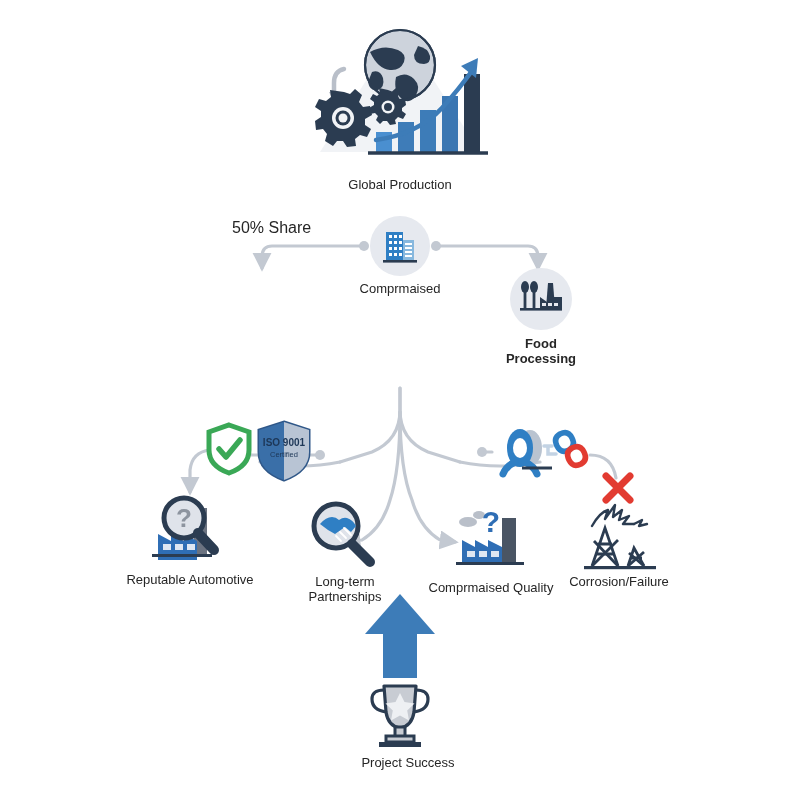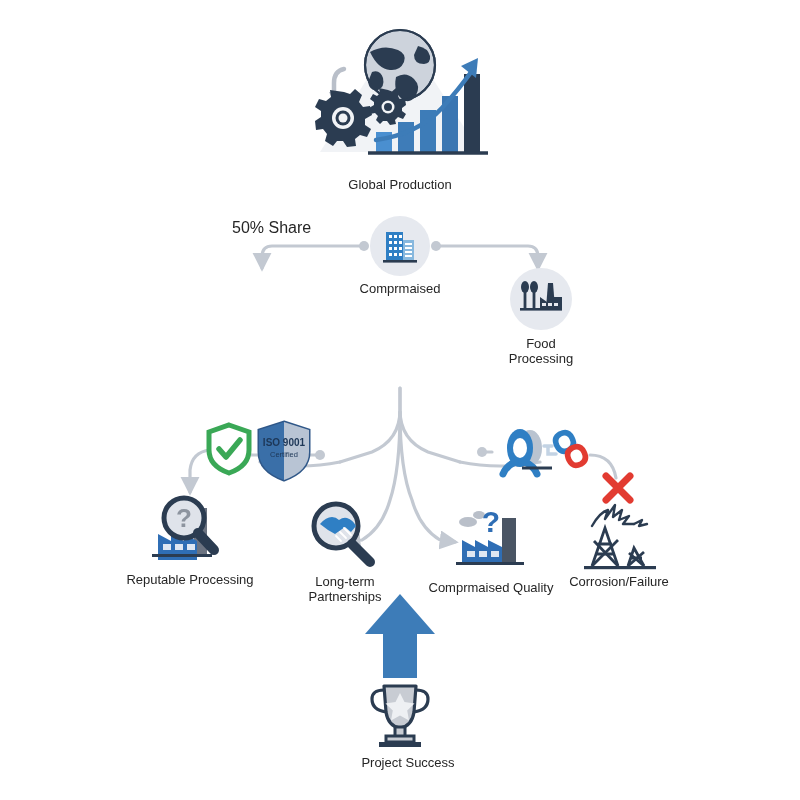--- a/index.html
+++ b/index.html
@@ -142,21 +142,21 @@
         <path d="M30,4 l5,0 l2,25 l-9,0z" fill="#2b3c51"></path>
         <path d="M22,18 l7,5 l0,-5 l7,5 l0,-5 l8,0 l0,11 l-22,0z" fill="#2b3c51"></path>
         <g fill="#e6e9ef">
           <rect x="24" y="24" width="4" height="3"></rect>
             <rect x="30" y="24" width="4" height="3"></rect>
             <rect x="36" y="24" width="4" height="3"></rect>
         </g>
         <rect x="2" y="29" width="42" height="2.6" fill="#2b3c51"></rect>
       </svg>
     </div>
-    <div class="label" style="margin-top:6px;">Food Processing</div>
+    <div class="label" style="margin-top:6px;font-weight:bold;">Food Processing</div>
   </div>
 
 
   <div class="node" style="left:206px;top:423px;">
     <svg width="46" height="52" viewBox="0 0 46 52">
       <path d="M23,2 L43,9 L43,27 Q43,43 23,50 Q3,43 3,27 L3,9 Z" fill="#ffffff" stroke="#3aa856" stroke-width="5"></path>
       <path d="M13,26 l7,8 l14,-17" fill="none" stroke="#3aa856" stroke-width="5.5" stroke-linecap="round" stroke-linejoin="round"></path>
     </svg>
   </div>
 
@@ -203,21 +203,21 @@
           <rect x="21" y="52" width="8" height="6"></rect>
             <rect x="33" y="52" width="8" height="6"></rect>
             <rect x="45" y="52" width="8" height="6"></rect>
         </g>
         <rect x="10" y="62" width="60" height="3" fill="#2b3c51"></rect>
         <circle cx="42" cy="26" r="20" fill="#dfe3ea" stroke="#2b3c51" stroke-width="5"></circle>
         <text x="42" y="35" text-anchor="middle" font-family="Liberation Sans, sans-serif" font-size="26" font-weight="bold" fill="#8d949f">?</text>
         <path d="M56,41 L72,58" stroke="#2b3c51" stroke-width="10" stroke-linecap="round"></path>
       </svg>
     </div>
-    <div class="label" style="margin-top:8px;">Reputable Processing</div>
+    <div class="label" style="margin-top:8px;">Reputable Automotive</div>
   </div>
 
   <div class="node" style="left:265px;top:500px;width:160px;">
     <div class="icon-wrap">
       <svg width="90" height="66" viewBox="0 0 90 66">
         <circle cx="36" cy="26" r="22" fill="#dfe3ea" stroke="#2b3c51" stroke-width="5"></circle>
         <path d="M20,24 q6,-7 12,-7 q4,0 7,3 q4,-3 8,-2 q6,2 9,8 l-5,6 l-6,-5 l-10,7 l-7,-4z" fill="#2f7fc4"></path>
         <path d="M44,28 l7,7 M40,32 l6,6 M36,36 l5,5" stroke="#ffffff" stroke-width="1.8" stroke-linecap="round"></path>
         <path d="M52,44 L70,62" stroke="#2b3c51" stroke-width="10" stroke-linecap="round"></path>
       </svg>

